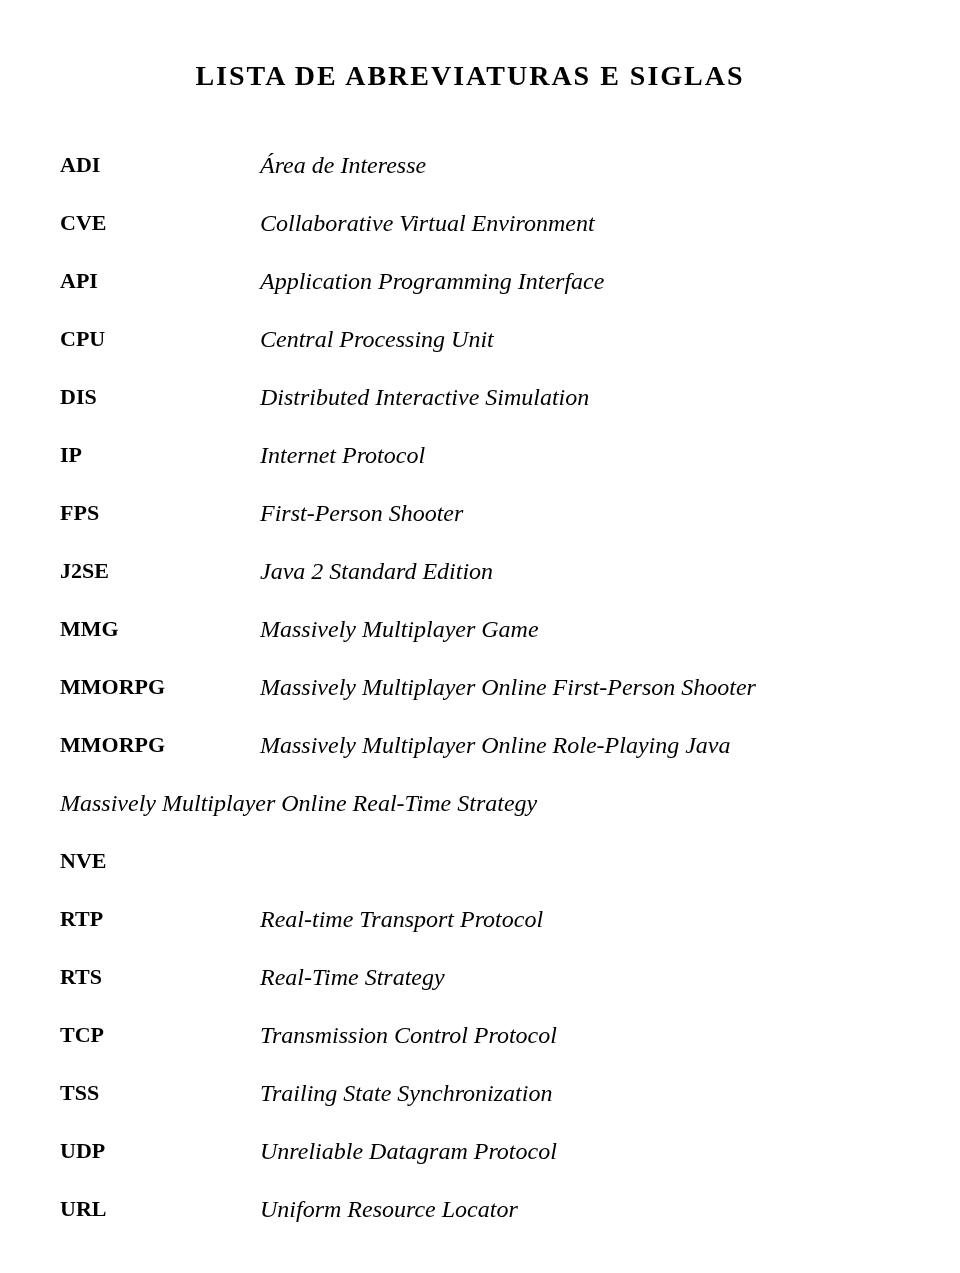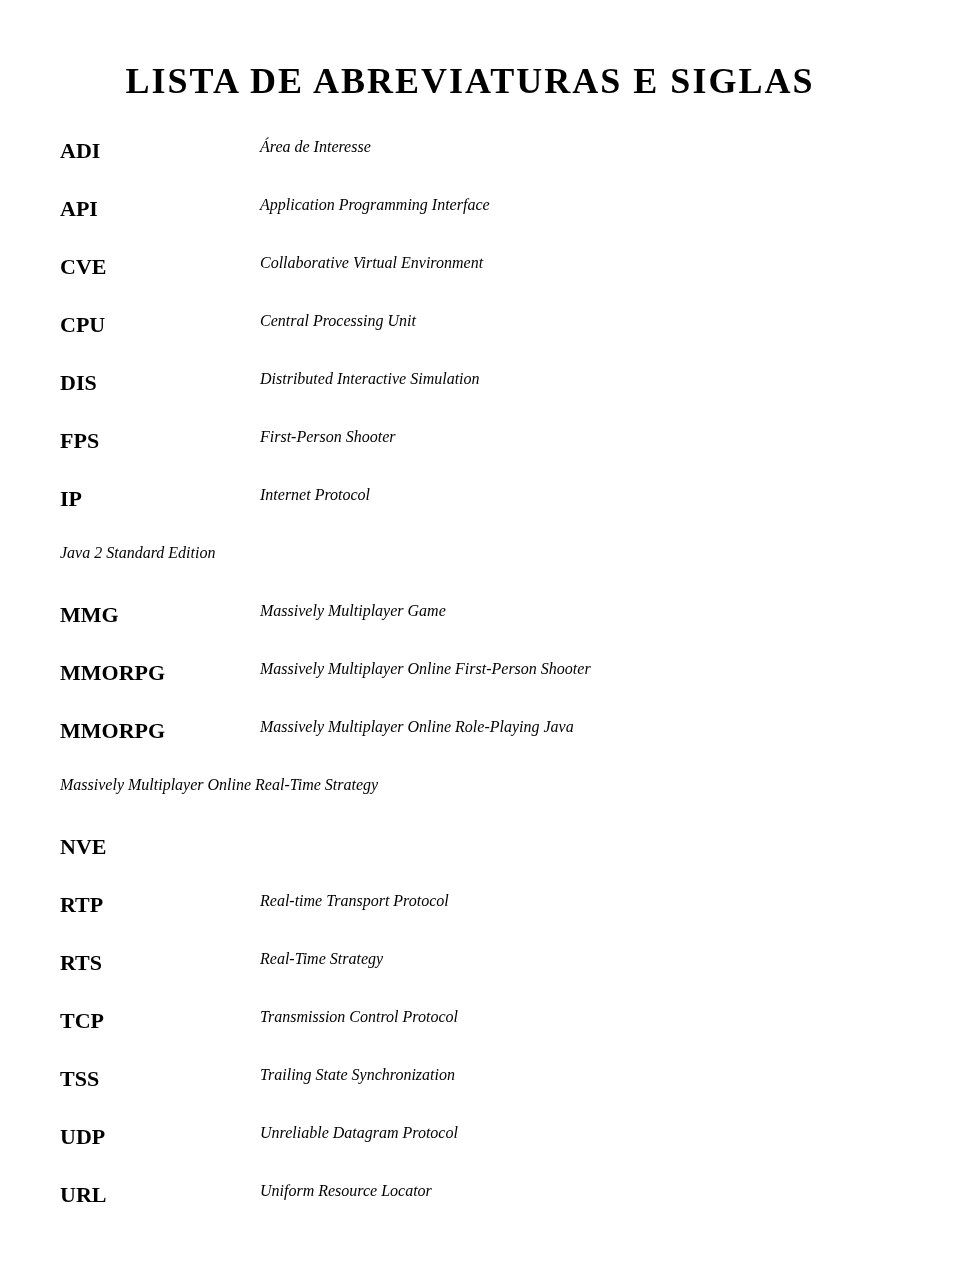--- a/index.html
+++ b/index.html
@@ -12,24 +12,24 @@
       background: #ffffff;
       font-family: 'Times New Roman', Times, serif;
       width: 960px;
       min-height: 1273px;
       padding: 60px 80px 60px 60px;
       color: #000000;
     }
 
     .page-title {
       text-align: center;
-      font-size: 36px;
+      font-size: 28px;
       font-weight: bold;
       letter-spacing: 2px;
-      margin-bottom: 36px;
+      margin-bottom: 60px;
       text-transform: uppercase;
     }
 
     .abbreviations-list {
       width: 100%;
     }
 
     .abbreviation-row {
       display: flex;
       align-items: flex-start;
@@ -40,61 +40,62 @@
     .abbr-term {
       font-size: 22px;
       font-weight: bold;
       font-style: normal;
       width: 200px;
       min-width: 200px;
       flex-shrink: 0;
     }
 
     .abbr-definition {
-      font-size: 16px;
+      font-size: 24px;
       font-style: italic;
       flex: 1;
       font-family: Liberation Serif, serif;
     }
   </style>
 </head>
 <body>
 
 <h1 class="page-title">LISTA DE ABREVIATURAS E SIGLAS</h1>
 
 <div class="abbreviations-list">
 <div class="abbreviation-row">
       <span class="abbr-term">ADI</span>
       <span class="abbr-definition">Área de Interesse</span>
     </div>
     <div class="abbreviation-row">
+      <span class="abbr-term">CVE</span>
+      <span class="abbr-definition">Collaborative Virtual Environment</span>
+    </div>
+    <div class="abbreviation-row">
       <span class="abbr-term">API</span>
       <span class="abbr-definition">Application Programming Interface</span>
-    </div>
-    <div class="abbreviation-row">
-      <span class="abbr-term">CVE</span>
-      <span class="abbr-definition">Collaborative Virtual Environment</span>
     </div>
     <div class="abbreviation-row">
       <span class="abbr-term">CPU</span>
       <span class="abbr-definition">Central Processing Unit</span>
     </div>
     <div class="abbreviation-row">
       <span class="abbr-term">DIS</span>
       <span class="abbr-definition">Distributed Interactive Simulation</span>
     </div>
     <div class="abbreviation-row">
+      <span class="abbr-term">IP</span>
+      <span class="abbr-definition">Internet Protocol</span>
+    </div>
+    <div class="abbreviation-row">
       <span class="abbr-term">FPS</span>
       <span class="abbr-definition">First-Person Shooter</span>
     </div>
     <div class="abbreviation-row">
-      <span class="abbr-term">IP</span>
-      <span class="abbr-definition">Internet Protocol</span>
-    </div>
-    <div class="abbreviation-row">
+      <span class="abbr-term">J2SE</span>
       <span class="abbr-definition">Java 2 Standard Edition</span>
     </div>
     <div class="abbreviation-row">
       <span class="abbr-term">MMG</span>
       <span class="abbr-definition">Massively Multiplayer Game</span>
     </div>
     <div class="abbreviation-row">
       <span class="abbr-term">MMORPG</span>
       <span class="abbr-definition">Massively Multiplayer Online First-Person Shooter</span>
     </div>

